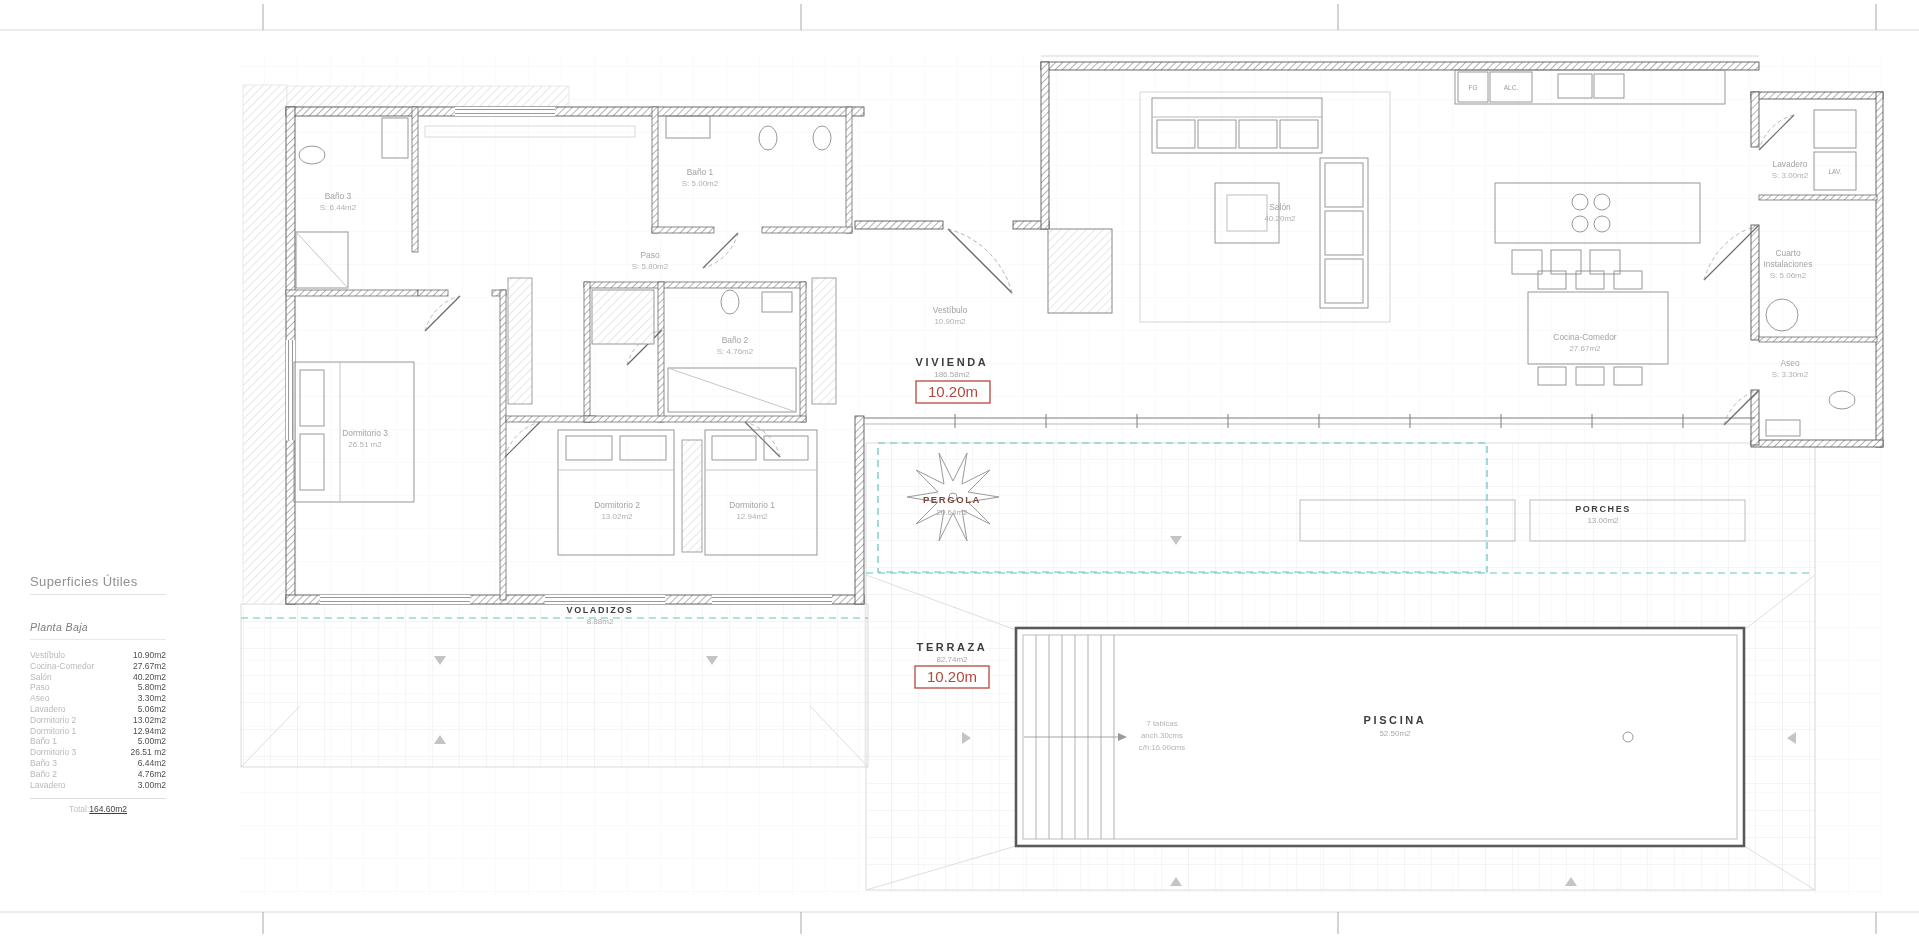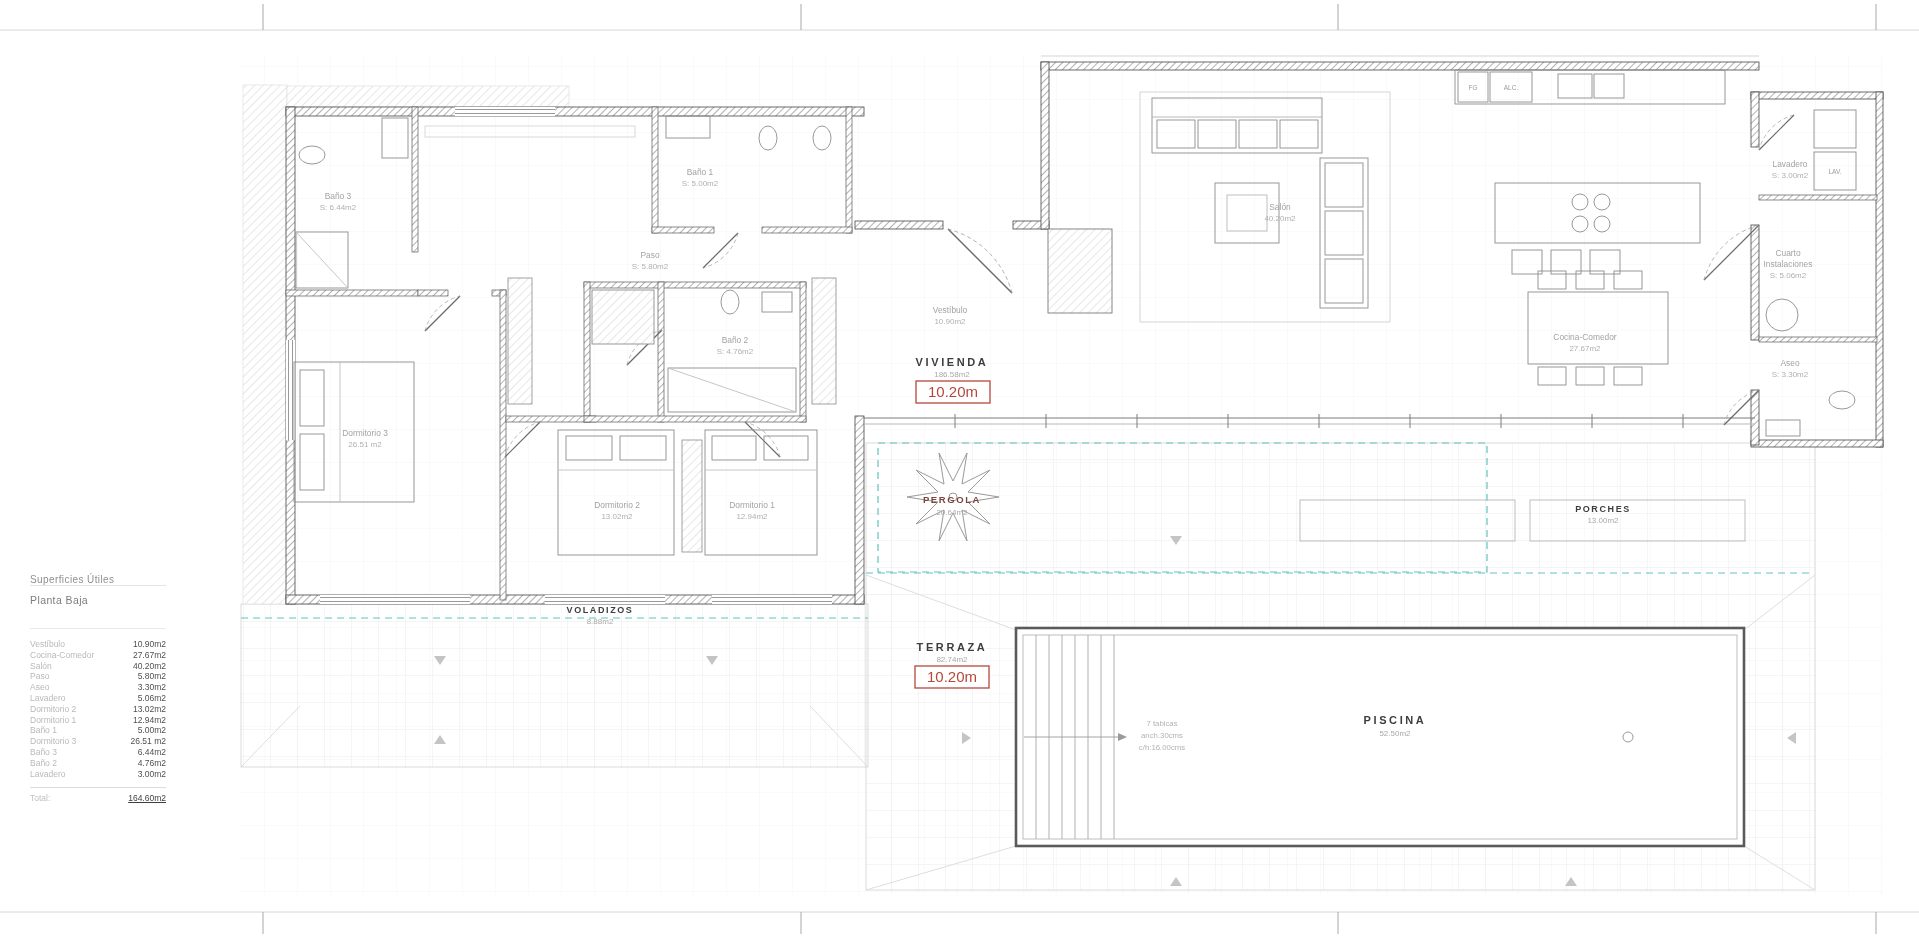--- a/index.html
+++ b/index.html
@@ -1,29 +1,29 @@
 <!DOCTYPE html>
 <html><head>
 <meta charset="utf-8">
 <style>
   html,body{margin:0;padding:0;background:#fff;}
   .sheet{position:relative;width:1919px;height:937px;background:#ffffff;overflow:hidden;
          font-family:"Liberation Sans", sans-serif;}
   svg{position:absolute;left:0;top:0;}
   
   .legend{position:absolute;left:30px;top:574px;width:136px;color:#9a9a9a;}
-  .legend .ltitle{font-size:10px;color:#8f8f8f;letter-spacing:.4px;
+  .legend .ltitle{font-size:13px;color:#8f8f8f;letter-spacing:.4px;padding-bottom:5px;
                   border-bottom:1px solid #e3e3e3;}
-  .legend .lsub{font-size:10.5px;color:#7d7d7d;letter-spacing:.4px;margin-top:8px;padding-bottom:22px;
-                border-bottom:1px solid #e9e9e9;}
+  .legend .lsub{font-size:10.5px;color:#7d7d7d;letter-spacing:.4px;margin-top:26px;padding-bottom:6px;
+                border-bottom:1px solid #e9e9e9;font-style:italic;}
   .legend .lrows{margin-top:10px;}
   .legend .lrow{display:flex;justify-content:space-between;font-size:8.5px;line-height:10.8px;}
   .legend .lrow .rname{color:#b9b9b9;}
   .legend .lrow .rval{color:#4f4f4f;}
-  .legend .ltotal{display:flex;justify-content:space-between;font-size:8.5px;margin-top:8px;
+  .legend .ltotal{display:flex;justify-content:center;font-size:8.5px;margin-top:8px;
                   padding-top:5px;border-top:1px solid #dcdcdc;}
   .legend .ltotal .rname{color:#c0c0c0;}
   .legend .ltotal .rval{color:#3f3f3f;text-decoration:underline;}
   
   text{font-family:"Liberation Sans", sans-serif;}
   .zoneTitle{font-size:11px;font-weight:bold;letter-spacing:2.6px;fill:#3d3d3d;text-anchor:middle;}
   .zoneTitleSm{font-size:9px;font-weight:bold;letter-spacing:1.6px;fill:#3d3d3d;text-anchor:middle;}
   .zoneTitleRed{font-size:9.5px;font-weight:bold;letter-spacing:1.6px;fill:#7a453c;text-anchor:middle;}
   .zoneArea{font-size:8px;fill:#a9a9a9;text-anchor:middle;}
   .roomName{font-size:8.4px;fill:#a3a3a3;text-anchor:middle;}

